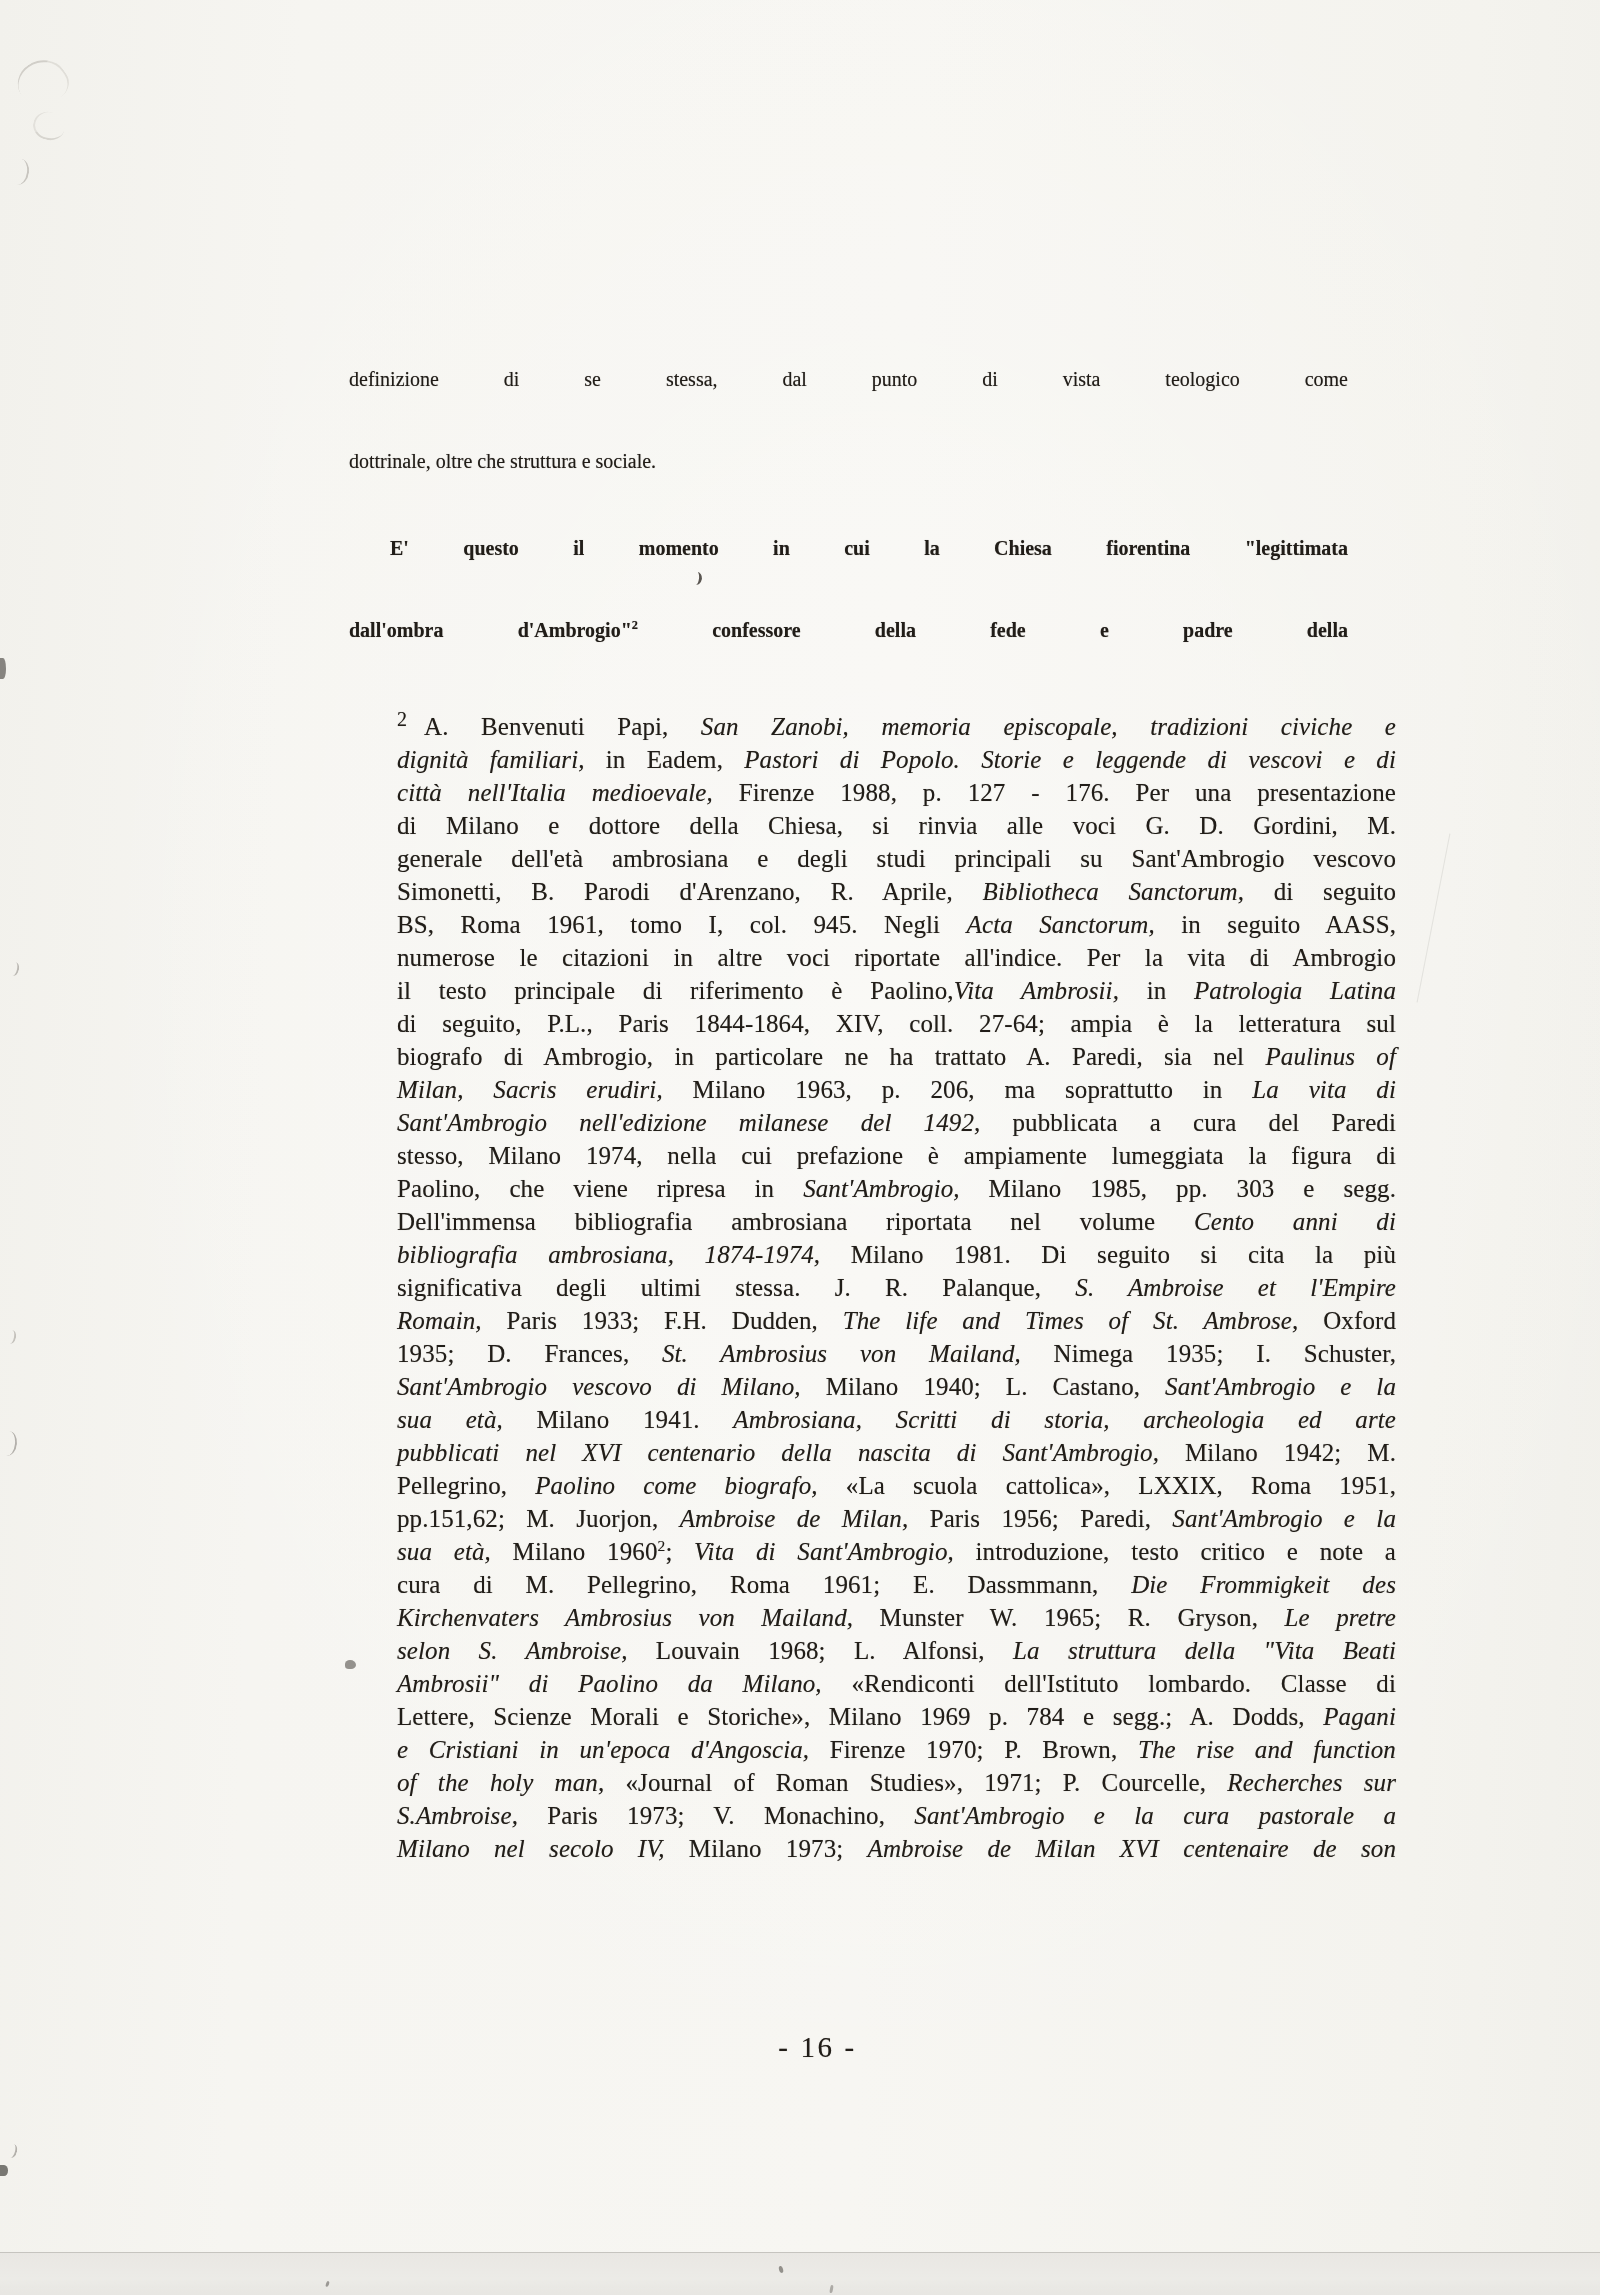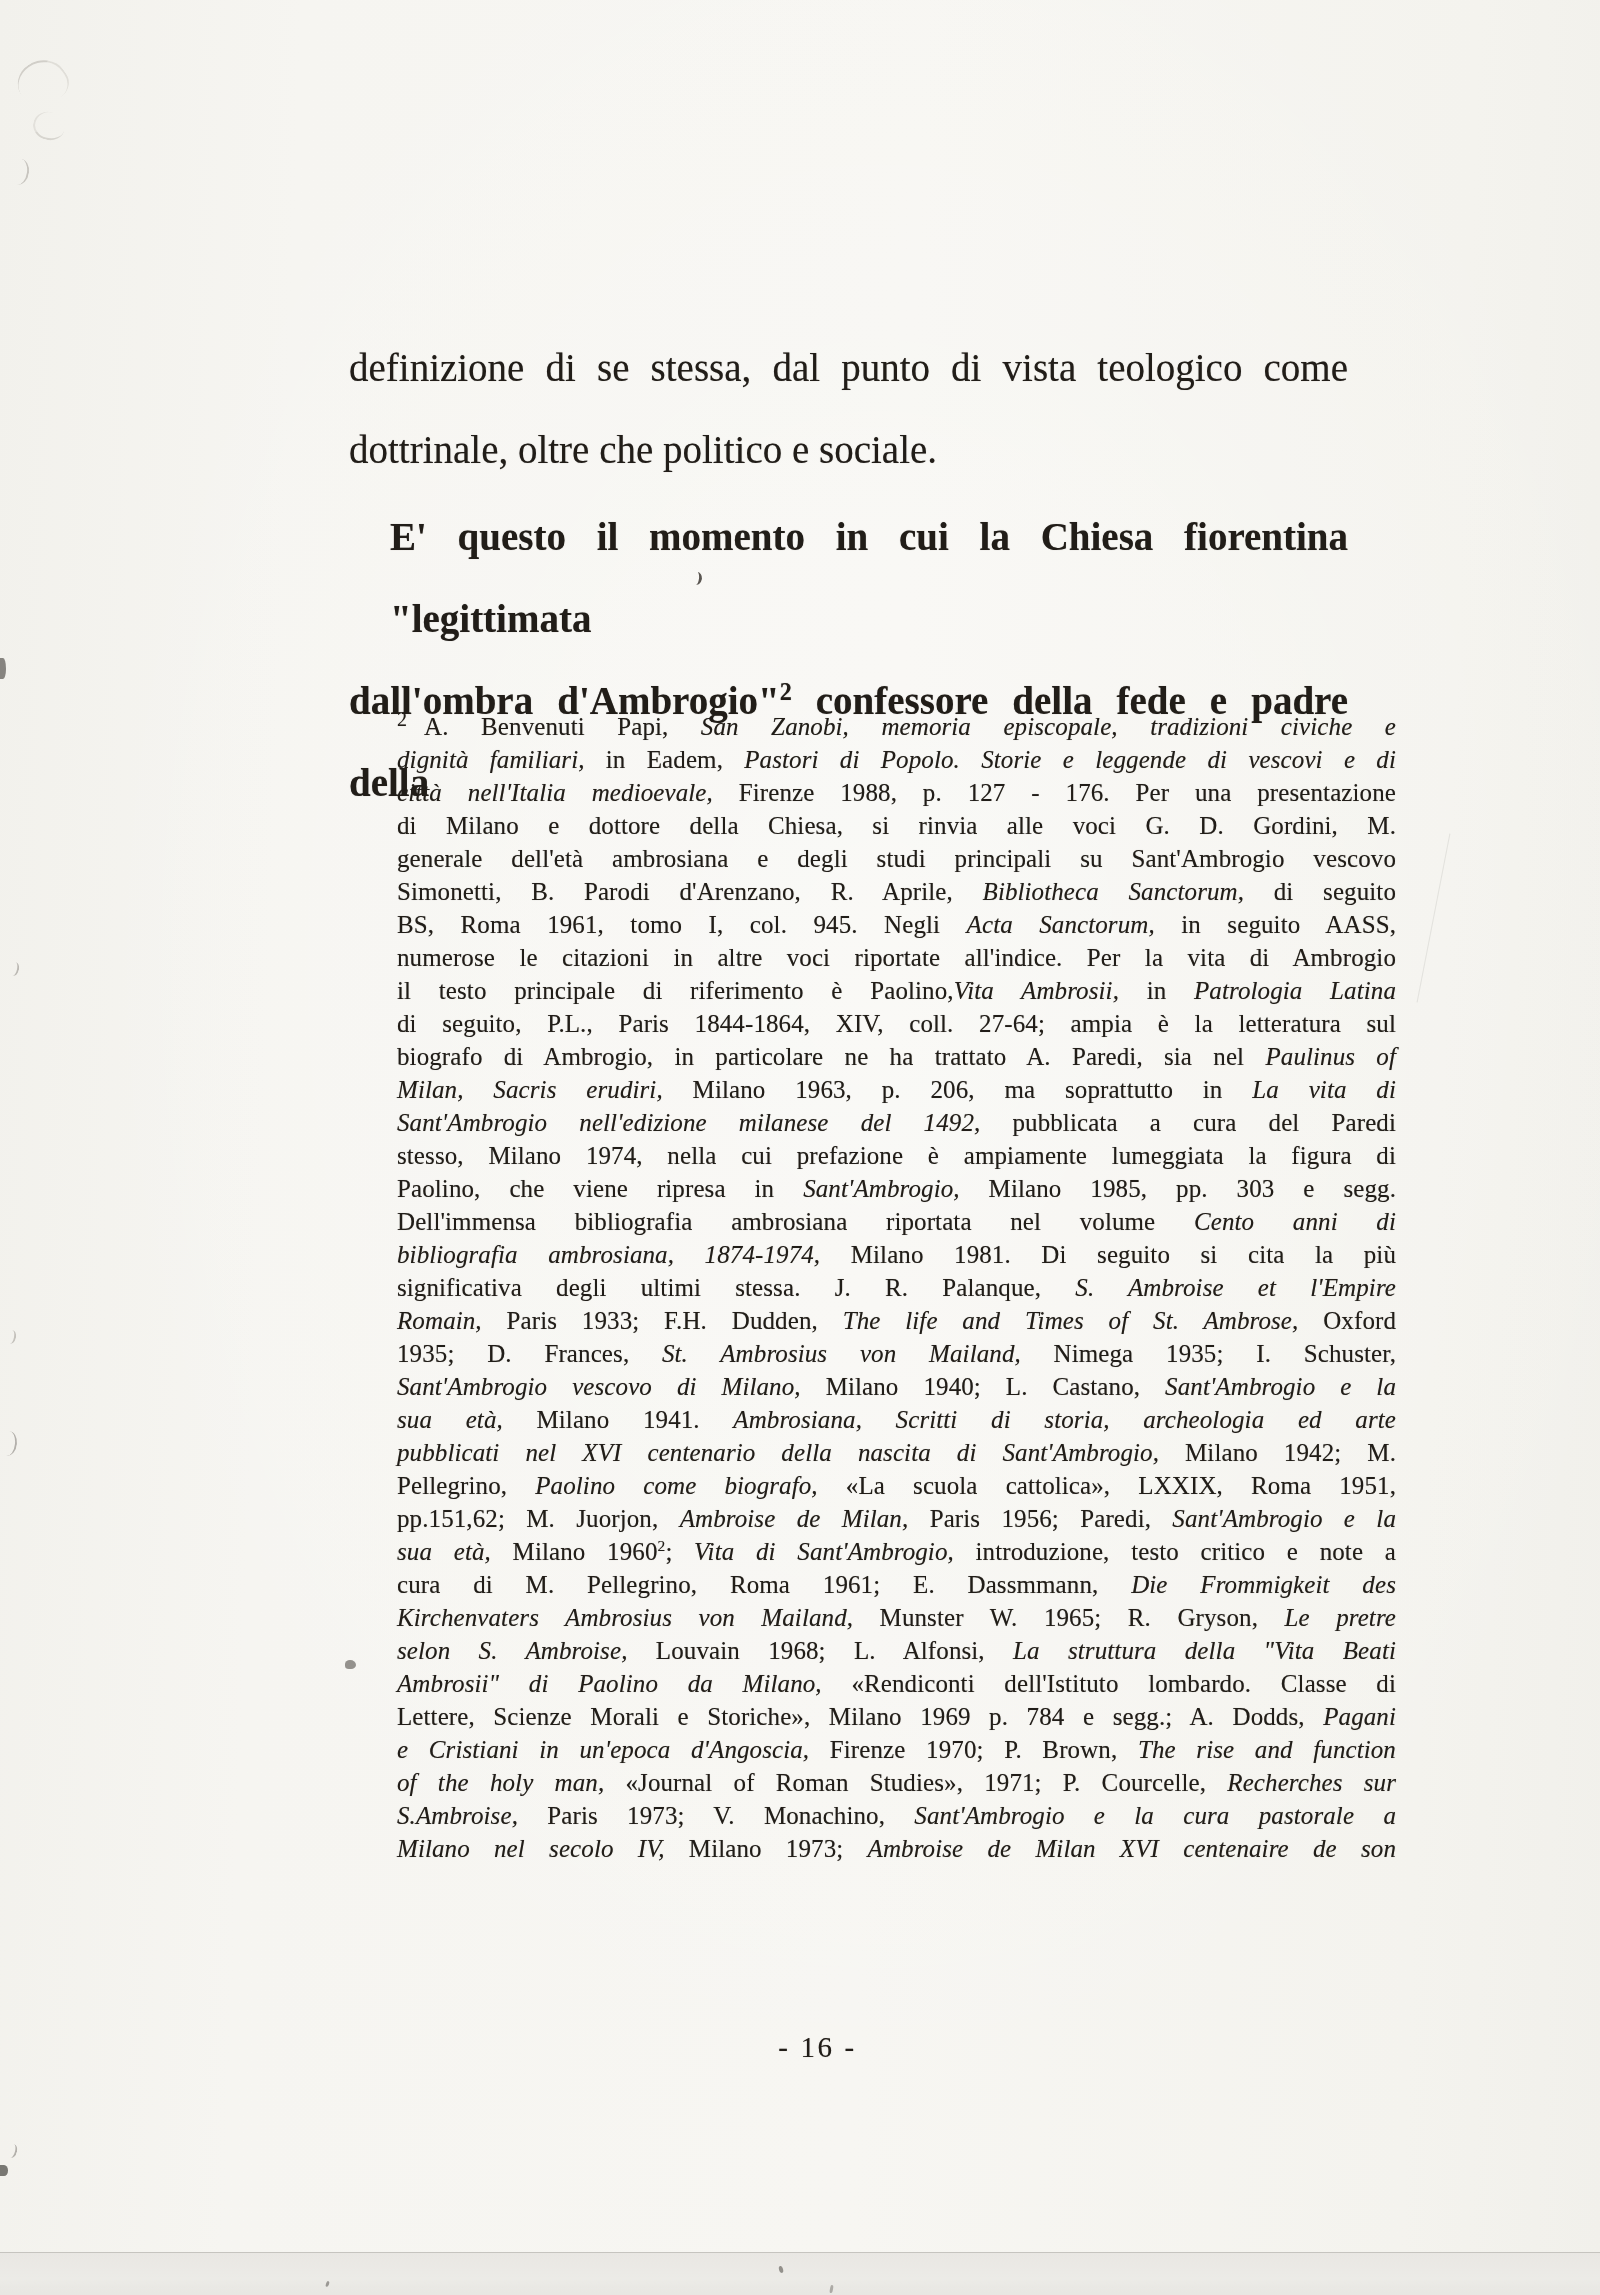--- a/index.html
+++ b/index.html
@@ -7,21 +7,21 @@
     position:relative;
     width:1600px;height:2295px;
     background:
       radial-gradient(ellipse 1181px 1706px at 55% 42%, rgba(255,255,255,0.35), rgba(255,255,255,0) 70%),
       linear-gradient(92deg, #f2f1ec 0%, #f6f5f1 18%, #f7f6f2 55%, #f4f3ee 88%, #f1f0eb 100%);
     overflow:hidden;
     font-family:"Liberation Serif","DejaVu Serif",serif;
     color:#211d18;
   }
   .textblock{position:absolute;left:349px;width:999px;}
-  .main-text{top:327px;font-size:39px;line-height:82px;
+  .main-text{top:338px;font-size:20px;line-height:82px;
     text-shadow:0 0 0.7px rgba(35,30,25,0.5);}
   .para + .para{margin-top:5.2px;font-weight:bold;}
   .line{text-align:justify;text-align-last:justify;}
   .line.no-just{text-align:left;text-align-last:left;}
   .footnote{top:710px;font-size:25px;line-height:33px;
     text-shadow:0 0 0.7px rgba(35,30,25,0.45);margin-left:48px;}
   .footnote .line{letter-spacing:0.1px;}
   i{font-style:italic;}
   sup{font-size:62%;line-height:0;vertical-align:super;}
   sup.fn-marker{font-size:80%;margin-right:17px;vertical-align:baseline;position:relative;top:-0.45em;}
@@ -60,21 +60,21 @@
   .a-blob{left:345px;top:1660px;width:11px;height:9.2px;background:rgba(50,45,40,0.5);border-radius:50% 60% 50% 40%;filter:blur(0.3px);}
 </style>
 </head>
 <body>
 
 <div class="page">
 
   <div class="textblock main-text">
       <div class="para">
         <div class="line"><span>definizione di se stessa, dal punto di vista teologico come</span></div>
-        <div class="line no-just"><span>dottrinale, oltre che politico e sociale.</span></div>
+        <div class="line no-just"><span>dottrinale, oltre che struttura e sociale.</span></div>
       </div>
       <div class="para">
         <div class="line" style="padding-left: 41px;"><span>E' questo il momento in cui la Chiesa fiorentina "legittimata</span></div>
         <div class="line"><span>dall'ombra d'Ambrogio"</span><sup>2</sup><span> confessore della fede e padre della</span></div>
       </div>
     </div>
 
   <div class="textblock footnote">
       <div class="line"><sup class="fn-marker">2</sup><span>A. Benvenuti Papi, </span><i>San Zanobi, memoria episcopale, tradizioni civiche e</i></div>
       <div class="line"><i>dignità familiari,</i><span> in Eadem, </span><i>Pastori di Popolo. Storie e leggende di vescovi e di</i></div>

